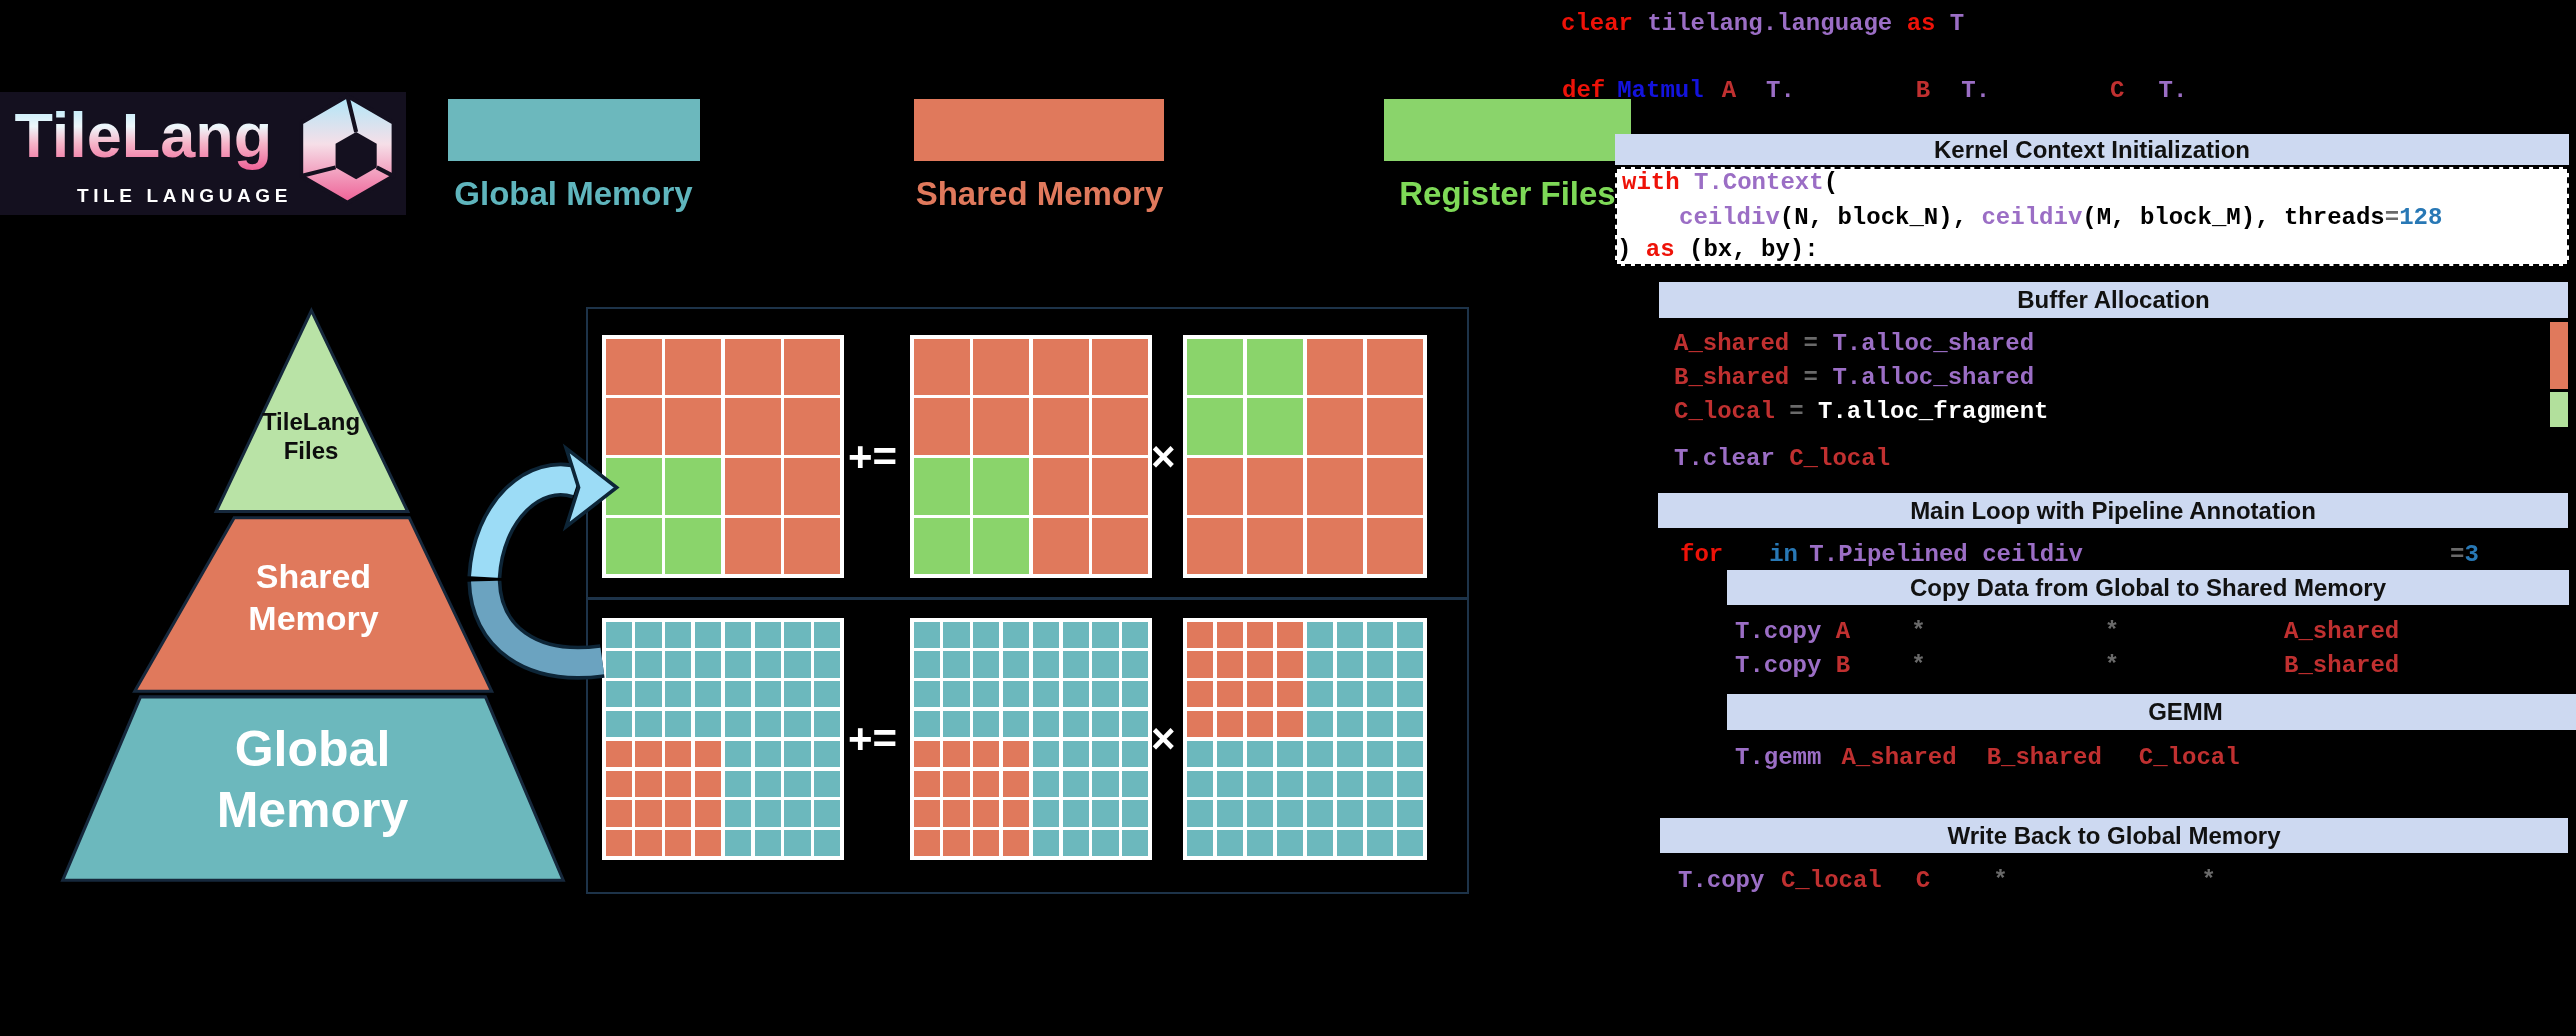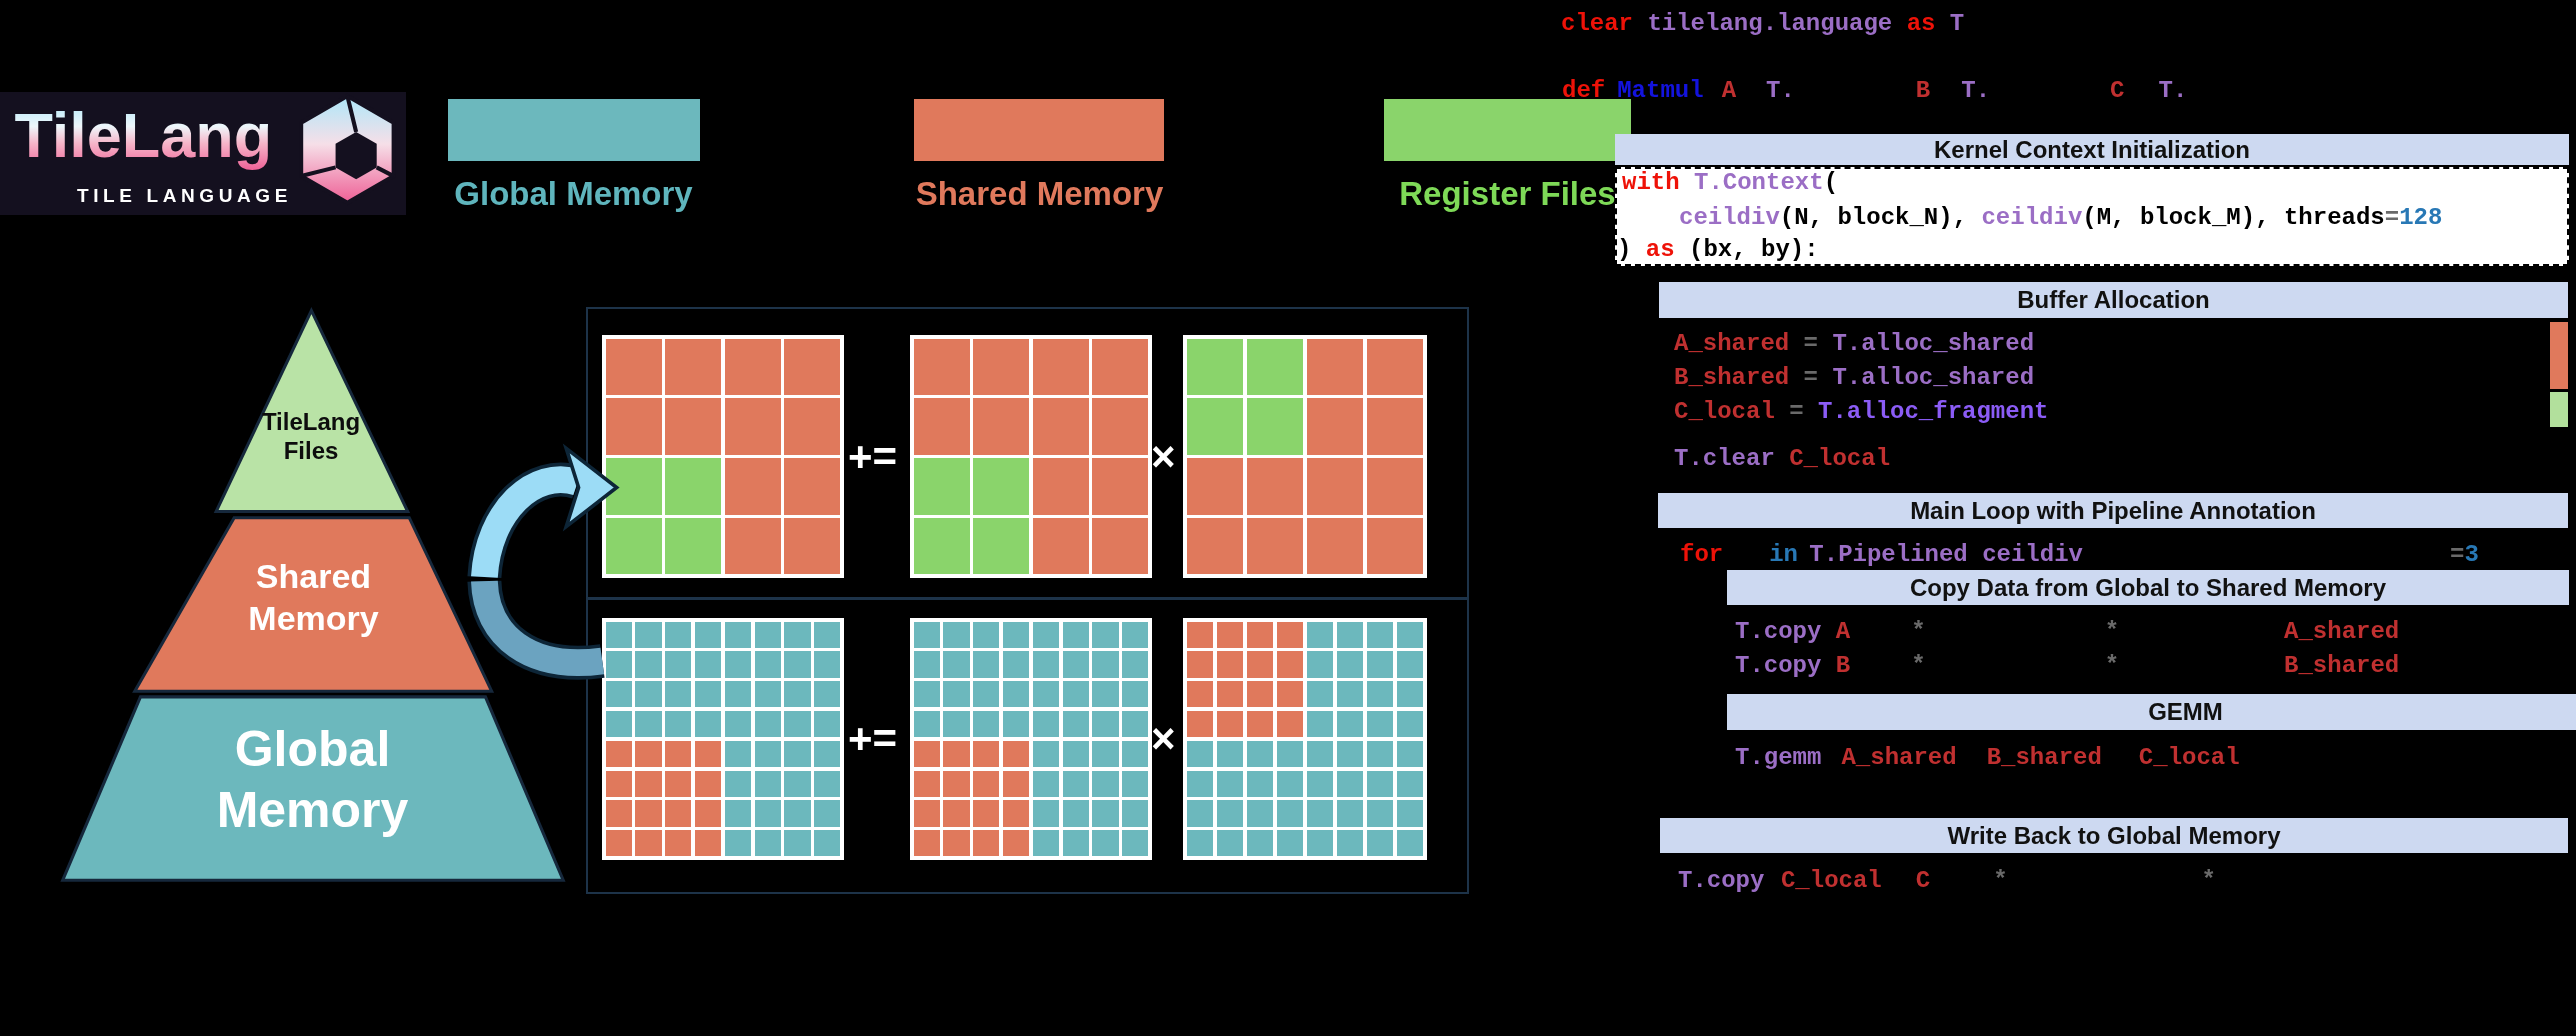--- a/index.html
+++ b/index.html
@@ -360,21 +360,21 @@
       <div class="sec-header" style="left: 1727px; top: 570px; width: 842px; height: 35px; line-height: 35px;">Copy Data from Global to Shared Memory</div>
       <div class="sec-header" style="left: 1727px; top: 694px; width: 917px; height: 36px; line-height: 36px;">GEMM</div>
       <div class="sec-header" style="left: 1660px; top: 818px; width: 908px; height: 35px; line-height: 35px;">Write Back to Global Memory</div>
       <div class="code-line" style="left: 1561px; top: 10.3px;"><span style="color: rgb(238, 18, 8);">clear</span><span style="color: rgb(155, 110, 197); margin-left: 14.4px;">tilelang.language</span><span style="color: rgb(238, 18, 8); margin-left: 14.4px;">as</span><span style="color: rgb(155, 110, 197); margin-left: 14.4px;">T</span></div>
       <div class="code-line" style="left: 1562px; top: 77px;"><span style="color: rgb(238, 18, 8);">def</span><span style="color: rgb(19, 19, 221); margin-left: 12px;">Matmul</span><span style="color: rgb(192, 48, 48); margin-left: 18px;">A</span><span style="color: rgb(155, 110, 197); margin-left: 30px;">T.</span><span style="color: rgb(192, 48, 48); margin-left: 121px;">B</span><span style="color: rgb(155, 110, 197); margin-left: 31px;">T.</span><span style="color: rgb(192, 48, 48); margin-left: 120px;">C</span><span style="color: rgb(155, 110, 197); margin-left: 34px;">T.</span></div>
       <div class="code-line" style="left: 1622px; top: 169px;"><span style="color: rgb(238, 18, 8);">with</span><span style="color: rgb(155, 110, 197); margin-left: 14.4px;">T.Context</span><span style="color: rgb(0, 0, 0);">(</span></div>
       <div class="code-line" style="left: 1679px; top: 204px;"><span style="color: rgb(155, 110, 197);">ceildiv</span><span style="color: rgb(0, 0, 0);">(N, block_N), </span><span style="color: rgb(155, 110, 197);">ceildiv</span><span style="color: rgb(0, 0, 0);">(M, block_M), </span><span style="color: rgb(0, 0, 0);">threads</span><span style="color: rgb(106, 106, 106);">=</span><span style="color: rgb(40, 120, 181);">128</span></div>
       <div class="code-line" style="left: 1617px; top: 236px;"><span style="color: rgb(0, 0, 0);">)</span><span style="color: rgb(238, 18, 8); margin-left: 14.4px;">as</span><span style="color: rgb(0, 0, 0); margin-left: 14.4px;">(bx, by):</span></div>
       <div class="code-line" style="left: 1674px; top: 330px;"><span style="color: rgb(192, 48, 48);">A_shared</span><span style="color: rgb(106, 106, 106); margin-left: 14.4px;">=</span><span style="color: rgb(155, 110, 197); margin-left: 14.4px;">T.alloc_shared</span></div>
       <div class="code-line" style="left: 1674px; top: 364px;"><span style="color: rgb(192, 48, 48);">B_shared</span><span style="color: rgb(106, 106, 106); margin-left: 14.4px;">=</span><span style="color: rgb(155, 110, 197); margin-left: 14.4px;">T.alloc_shared</span></div>
-      <div class="code-line" style="left: 1674px; top: 398px;"><span style="color: rgb(192, 48, 48);">C_local</span><span style="color: rgb(106, 106, 106); margin-left: 14.4px;">=</span><span style="color: #8b5cf6; margin-left: 14.4px;">T.alloc_fragment</span></div>
+      <div class="code-line" style="left: 1674px; top: 398px;"><span style="color: rgb(192, 48, 48);">C_local</span><span style="color: rgb(106, 106, 106); margin-left: 14.4px;">=</span><span style="color: #ffffff; margin-left: 14.4px;">T.alloc_fragment</span></div>
       <div class="code-line" style="left: 1674px; top: 445px; font-family: Liberation Mono, monospace;"><span style="color: rgb(155, 110, 197);">T.clear</span><span style="color: rgb(192, 48, 48); margin-left: 14.4px;">C_local</span></div>
       <div class="code-line" style="left: 1680px; top: 541px;"><span style="color: rgb(238, 18, 8);">for</span><span style="color: rgb(40, 120, 181); margin-left: 46px;">in</span><span style="color: rgb(155, 110, 197); margin-left: 11.3px;">T.Pipelined</span><span style="color: rgb(155, 110, 197); margin-left: 14.4px;">ceildiv</span><span style="color: rgb(106, 106, 106); margin-left: 367px;">=</span><span style="color: rgb(40, 120, 181);">3</span></div>
       <div class="code-line" style="left: 1735px; top: 618px;"><span style="color: rgb(155, 110, 197);">T.copy</span><span style="color: rgb(192, 48, 48); margin-left: 14.4px;">A</span><span style="color: rgb(106, 106, 106); margin-left: 61px;">*</span><span style="color: rgb(106, 106, 106); margin-left: 179px;">*</span><span style="color: rgb(192, 48, 48); margin-left: 165px;">A_shared</span></div>
       <div class="code-line" style="left: 1735px; top: 652px;"><span style="color: rgb(155, 110, 197);">T.copy</span><span style="color: rgb(192, 48, 48); margin-left: 14.4px;">B</span><span style="color: rgb(106, 106, 106); margin-left: 61px;">*</span><span style="color: rgb(106, 106, 106); margin-left: 179px;">*</span><span style="color: rgb(192, 48, 48); margin-left: 165px;">B_shared</span></div>
       <div class="code-line" style="left: 1735px; top: 744px;"><span style="color: rgb(155, 110, 197);">T.gemm</span><span style="color: rgb(192, 48, 48); margin-left: 20px;">A_shared</span><span style="color: rgb(192, 48, 48); margin-left: 30px;">B_shared</span><span style="color: rgb(192, 48, 48); margin-left: 37px;">C_local</span></div>
       <div class="code-line" style="left: 1678px; top: 867px;"><span style="color: rgb(155, 110, 197);">T.copy</span><span style="color: rgb(192, 48, 48); margin-left: 16.5px;">C_local</span><span style="color: rgb(192, 48, 48); margin-left: 34px;">C</span><span style="color: rgb(106, 106, 106); margin-left: 63px;">*</span><span style="color: rgb(106, 106, 106); margin-left: 194px;">*</span></div>
       <div class="side-bar" style="left: 2550px; top: 322px; width: 18px; height: 67px; background: rgb(224, 121, 92);"></div>
       <div class="side-bar" style="left: 2550px; top: 392px; width: 18px; height: 35px; background: rgb(178, 224, 156);"></div>
     </div>
 

